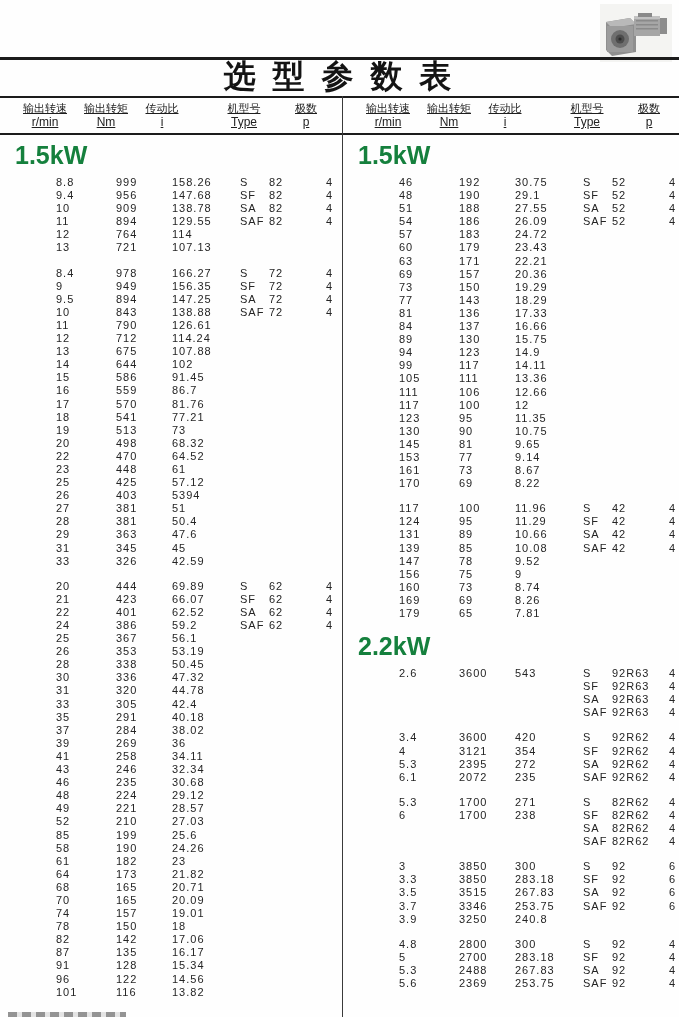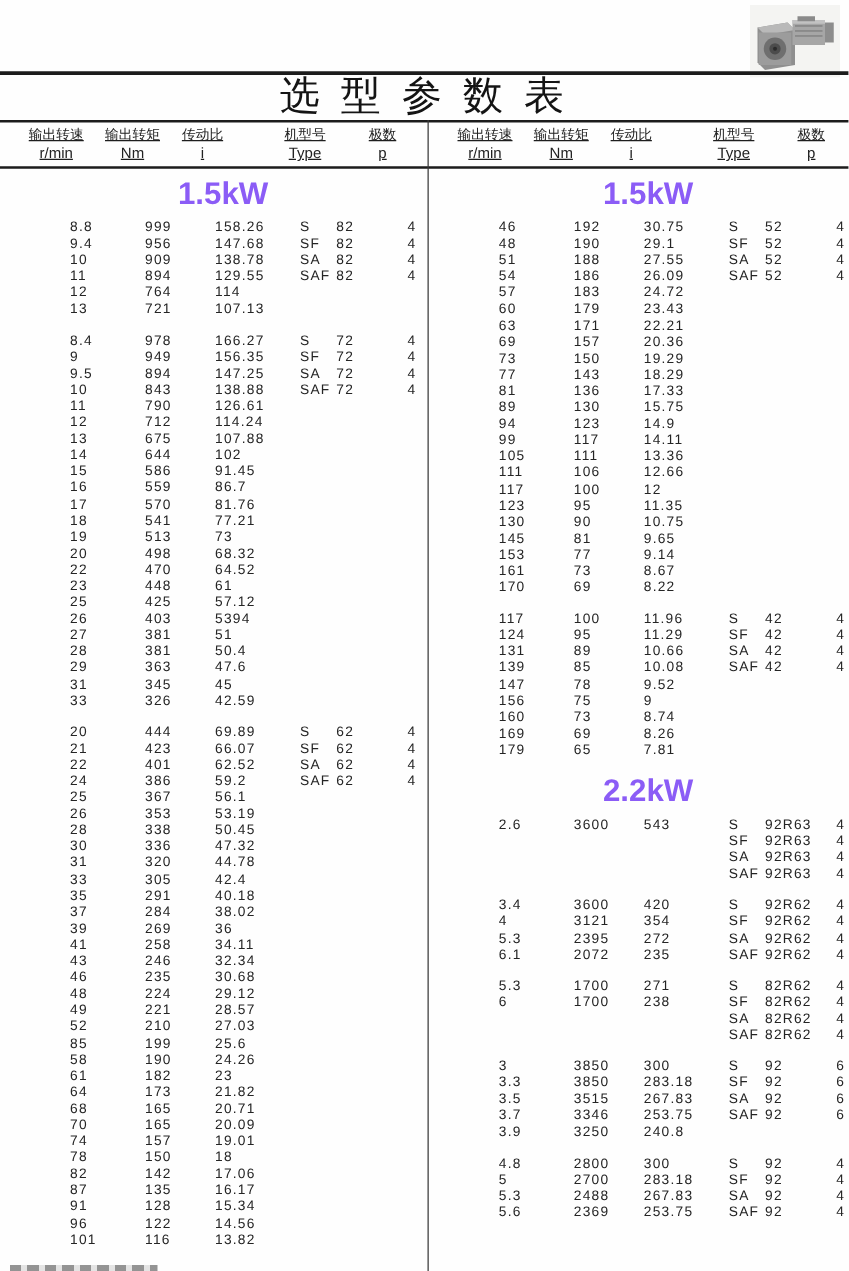--- a/index.html
+++ b/index.html
@@ -7,35 +7,35 @@
     position:relative;width:679px;height:1017px;background:#fefefe;overflow:hidden;
     font-family:"Liberation Sans", sans-serif;color:#1e1e1e;
   }
   .rule{position:absolute;left:0;right:0;background:#1c1c1c;}
   .rule-top{top:57px;height:3px;}
   .rule-mid{top:96px;height:2px;}
   .rule-hdr{top:133px;height:2px;}
   .v-divider{position:absolute;left:342px;top:96px;bottom:0;width:1px;background:#3a3a3a;}
   .page-title{
     position:absolute;top:58px;left:0;right:0;height:37px;line-height:37px;
-    text-align:center;font-size:32px;font-weight:normal;letter-spacing:4px;color:#141414;
+    text-align:center;font-size:32px;font-weight:bold;letter-spacing:4px;color:#141414;
   }
   .motor-photo{position:absolute;left:600px;top:4px;width:72px;height:58px;}
   .header-row{position:absolute;top:101px;left:0;right:0;height:31px;}
   .hdr-cell{position:absolute;top:0;width:80px;text-align:center;text-decoration:underline;}
   .hdr-label{font-size:11px;line-height:14px;color:#222;}
   .hdr-unit{font-size:12px;line-height:15px;color:#222;}
   .hc-0-0{left:5px}.hc-0-1{left:66px}.hc-0-2{left:122px}.hc-0-3{left:204px}.hc-0-4{left:266px}
   .hc-1-0{left:348px}.hc-1-1{left:409px}.hc-1-2{left:465px}.hc-1-3{left:547px}.hc-1-4{left:609px}
   .panel{position:absolute;top:138px;}
   .panel-left{left:0;width:342px;}
   .panel-right{left:343px;width:336px;}
   .section-heading{
-    font-size:25px;font-weight:bold;color:#8b5cf6;
-    line-height:28px;margin:3px 0 7px 15px;letter-spacing:0;text-align:center;
+    font-size:25px;font-weight:bold;color:#15803d;
+    line-height:28px;margin:3px 0 7px 15px;letter-spacing:0;
   }
   .section-heading:not(:first-child){margin-top:12px;}
   .group{margin-bottom:12px;padding-left:22px;}
   .row{position:relative;height:13.1px;}
   .row span{
     position:absolute;top:0;line-height:13.1px;font-size:11px;
     letter-spacing:1px;white-space:nowrap;color:#242424;
   }
   .f0{left:34px}.f1{left:94px}.f2{left:150px}.f3{left:218px}.f4{left:247px}.f5{left:304px}
   .cutoff-fragment{
@@ -529,20 +529,25 @@
           <span class="f0">77</span>
           <span class="f1">143</span>
           <span class="f2">18.29</span>
         </div>
         <div class="row">
           <span class="f0">81</span>
           <span class="f1">136</span>
           <span class="f2">17.33</span>
         </div>
         <div class="row">
+          <span class="f0">84</span>
+          <span class="f1">137</span>
+          <span class="f2">16.66</span>
+        </div>
+        <div class="row">
           <span class="f0">89</span>
           <span class="f1">130</span>
           <span class="f2">15.75</span>
         </div>
         <div class="row">
           <span class="f0">94</span>
           <span class="f1">123</span>
           <span class="f2">14.9</span>
         </div>
         <div class="row">

